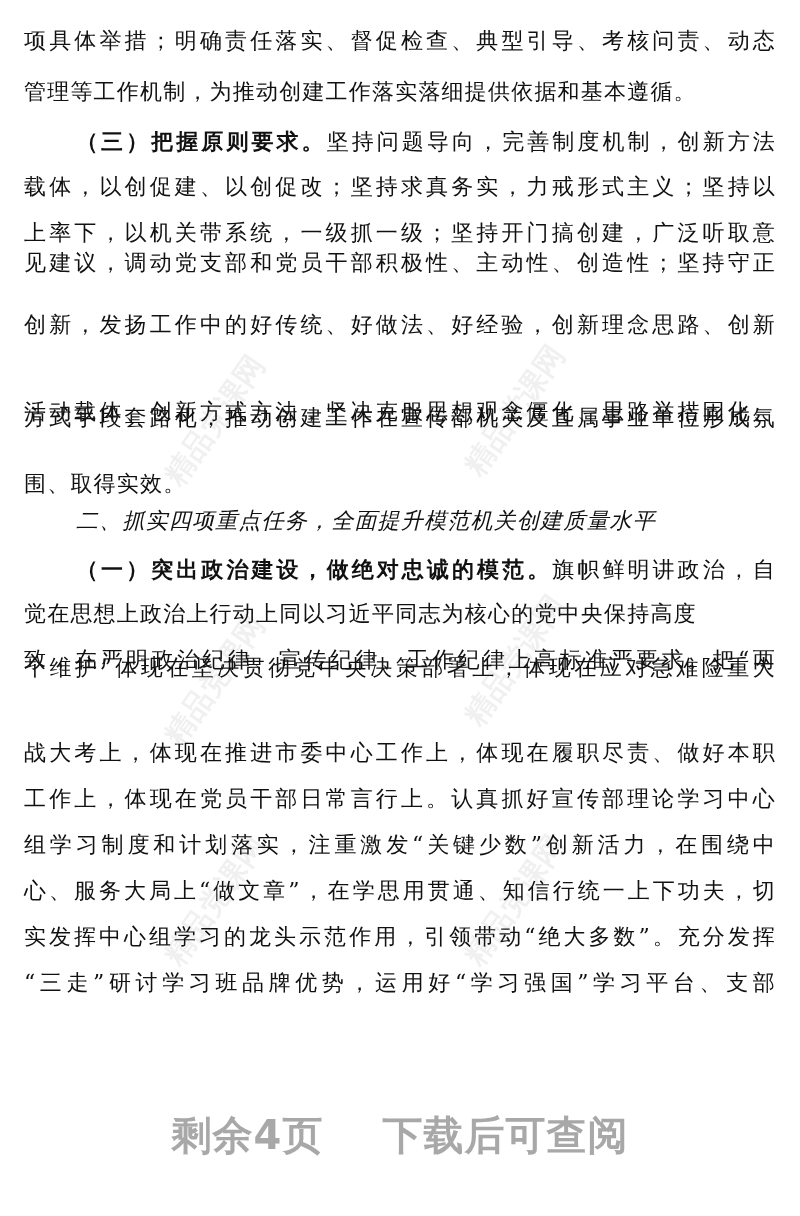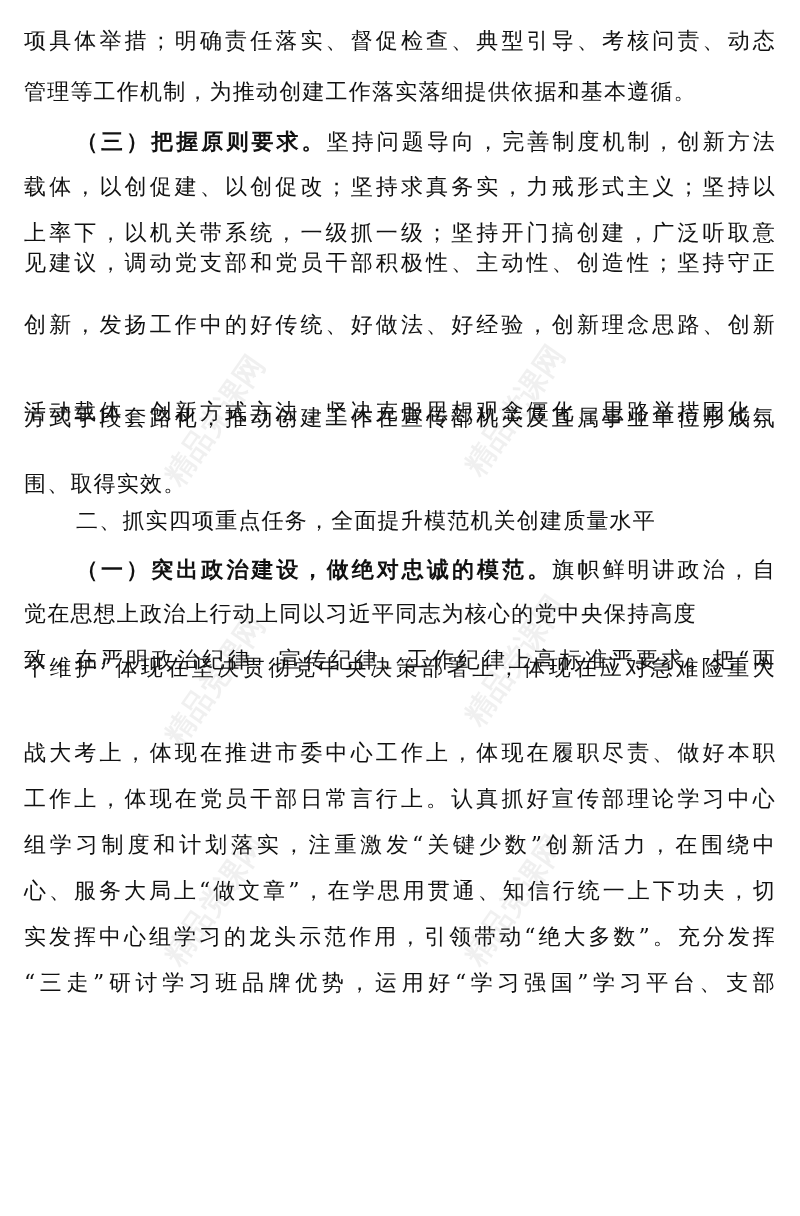--- a/index.html
+++ b/index.html
@@ -28,26 +28,30 @@
       <div class="line" style="top: 26px;">项具体举措；明确责任落实、督促检查、典型引导、考核问责、动态</div>
       <div class="line last" style="top: 77px;">管理等工作机制，为推动创建工作落实落细提供依据和基本遵循。</div>
       <div class="line" style="top: 126px; left: 76px; width: 700px;"><span class="bold">（三）把握原则要求。</span>坚持问题导向，完善制度机制，创新方法</div>
       <div class="line" style="top: 172px;">载体，以创促建、以创促改；坚持求真务实，力戒形式主义；坚持以</div>
       <div class="line" style="top: 218px;">上率下，以机关带系统，一级抓一级；坚持开门搞创建，广泛听取意</div>
       <div class="line" style="top: 248px;">见建议，调动党支部和党员干部积极性、主动性、创造性；坚持守正</div>
       <div class="line" style="top: 310px;">创新，发扬工作中的好传统、好做法、好经验，创新理念思路、创新</div>
       <div class="line" style="top: 357px; margin-top: 40px;">活动载体、创新方式方法，坚决克服思想观念僵化、思路举措固化、</div>
       <div class="line" style="top: 403px;">方式手段套路化，推动创建工作在宣传部机关及直属事业单位形成氛</div>
       <div class="line last" style="top: 449px; margin-top: 20px;">围、取得实效。</div>
-      <div class="line last" style="top: 506px; left: 76px; width: 700px;">二、抓实四项重点任务，全面提升模范机关创建质量水平</div>
+      <div class="line last" style="top: 506px; left: 76px; width: 700px; font-style: italic;">二、抓实四项重点任务，全面提升模范机关创建质量水平</div>
       <div class="line" style="top: 554px; left: 76px; width: 700px;"><span class="bold">（一）突出政治建设，做绝对忠诚的模范。</span>旗帜鲜明讲政治，自</div>
       <div class="line last" style="top: 599px;">觉在思想上政治上行动上同以习近平同志为核心的党中央保持高度</div>
       <div class="line" style="top: 645px;">致，在严明政治纪律、宣传纪律、工作纪律上高标准严要求。把“两</div>
       <div class="line" style="top: 653px;">个维护”体现在坚决贯彻党中央决策部署上，体现在应对急难险重大</div>
       <div class="line" style="top: 738px;">战大考上，体现在推进市委中心工作上，体现在履职尽责、做好本职</div>
       <div class="line" style="top: 784px;">工作上，体现在党员干部日常言行上。认真抓好宣传部理论学习中心</div>
       <div class="line" style="top: 830px;">组学习制度和计划落实，注重激发“关键少数”创新活力，在围绕中</div>
       <div class="line" style="top: 876px;">心、服务大局上“做文章”，在学思用贯通、知信行统一上下功夫，切</div>
       <div class="line" style="top: 922px;">实发挥中心组学习的龙头示范作用，引领带动“绝大多数”。充分发挥</div>
       <div class="line" style="top: 968px;">“三走”研讨学习班品牌优势，运用好“学习强国”学习平台、支部</div>
     </div>
 
+  <div class="footer">
+    <span>剩余4页</span>
+    <span>下载后可查阅</span>
+  </div>
 </div>
 
 </body></html>

